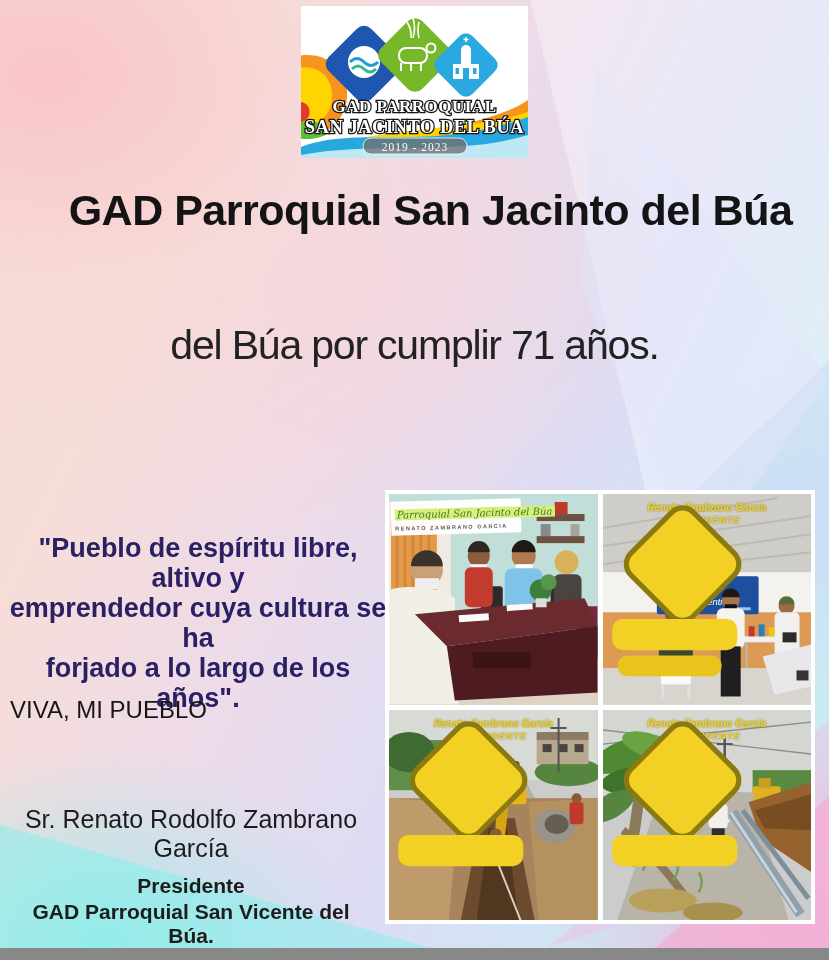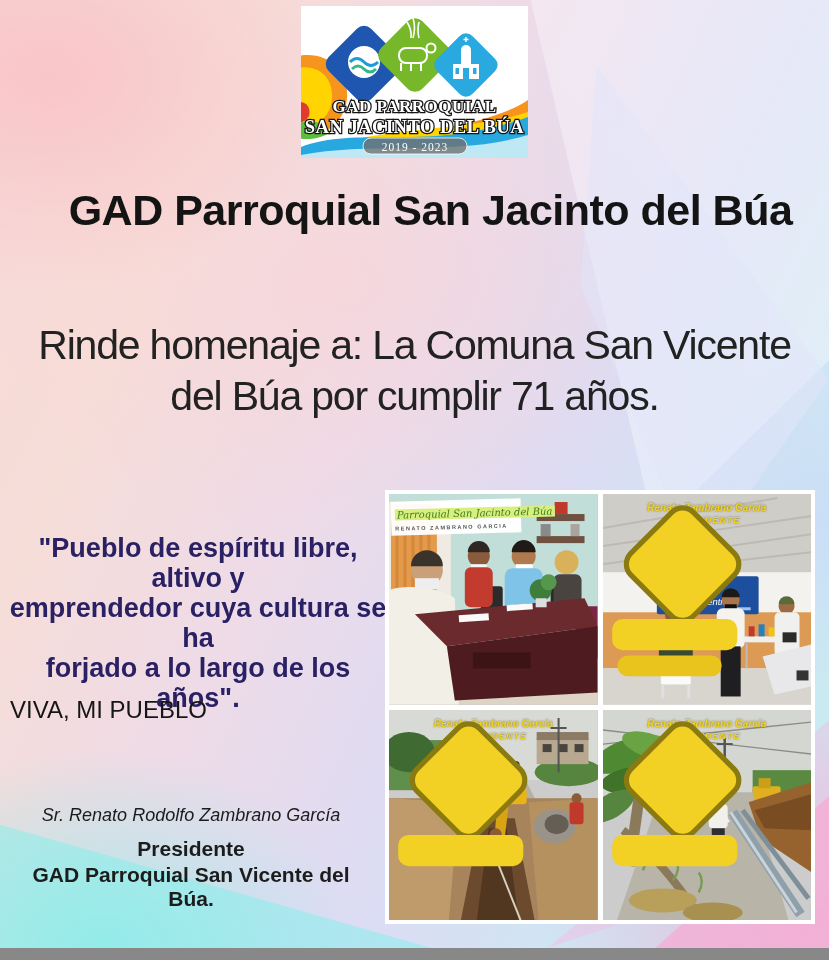--- a/index.html
+++ b/index.html
@@ -27,21 +27,21 @@
 
   .page-title{position:absolute;left:0;top:186px;width:100%;box-sizing:border-box;padding-left:32px;
     text-align:center;font-size:43px;font-weight:bold;color:#141414;letter-spacing:-.5px;}
   .tribute{position:absolute;left:0;top:320px;width:100%;text-align:center;
     font-size:41px;font-weight:400;color:#222;letter-spacing:-1.2px;line-height:51px;}
   .quote{position:absolute;left:2px;top:533px;width:392px;text-align:center;
     font-size:27px;font-weight:bold;line-height:30px;}
   .cheer{position:absolute;left:10px;top:696px;width:330px;text-align:left;
     font-size:24px;color:#161616;line-height:28px;}
   .signature{position:absolute;left:10px;top:805px;width:362px;text-align:center;color:#1c1c1c;}
-  .sig-name{font-size:18px;margin-bottom:11px;font-style:italic;}
+  .sig-name{font-size:25px;margin-bottom:11px;}
   .sig-role{font-size:21px;font-weight:bold;margin-bottom:2px;}
   .sig-org{font-size:21px;font-weight:bold;}
 
   .photo-grid{position:absolute;left:385px;top:490px;width:430px;height:434px;background:#fff;
     box-sizing:border-box;padding:4px;display:grid;grid-template-columns:1fr 1fr;grid-template-rows:1fr 1fr;gap:5px;}
   .cell{position:relative;overflow:hidden;background:#ccc;}
   .cell svg{display:block;width:100%;height:100%;}
   .credit{position:absolute;top:8px;left:0;width:100%;text-align:center;
     font-style:italic;font-weight:bold;color:#f2d31f;font-size:10px;line-height:12px;
     text-shadow:0 0 2px rgba(90,80,0,.8);}
@@ -105,21 +105,20 @@
       <g>
         <rect x="62" y="132" width="104" height="16" rx="8" fill="rgba(112,112,112,0.78)" stroke="#ffffff" stroke-width="0.8"></rect>
         <text x="114" y="144.5" text-anchor="middle" font-size="11.5" class="badge-text">2019 - 2023</text>
       </g>
     </svg>
   </div>
 
   <div class="page-title">GAD Parroquial San Jacinto del Búa</div>
 
   <div class="tribute">
-    <div>Rinde homenaje a: La Comuna San Vicente</div>
     <div>del Búa por cumplir 71 años.</div>
   </div>
 
   <div class="quote" style="color:#2a2164;">
     <div>"Pueblo de espíritu libre, altivo y</div>
     <div>emprendedor cuya cultura se ha</div>
     <div>forjado a lo largo de los años".</div>
   </div>
 
   <div class="cheer">

